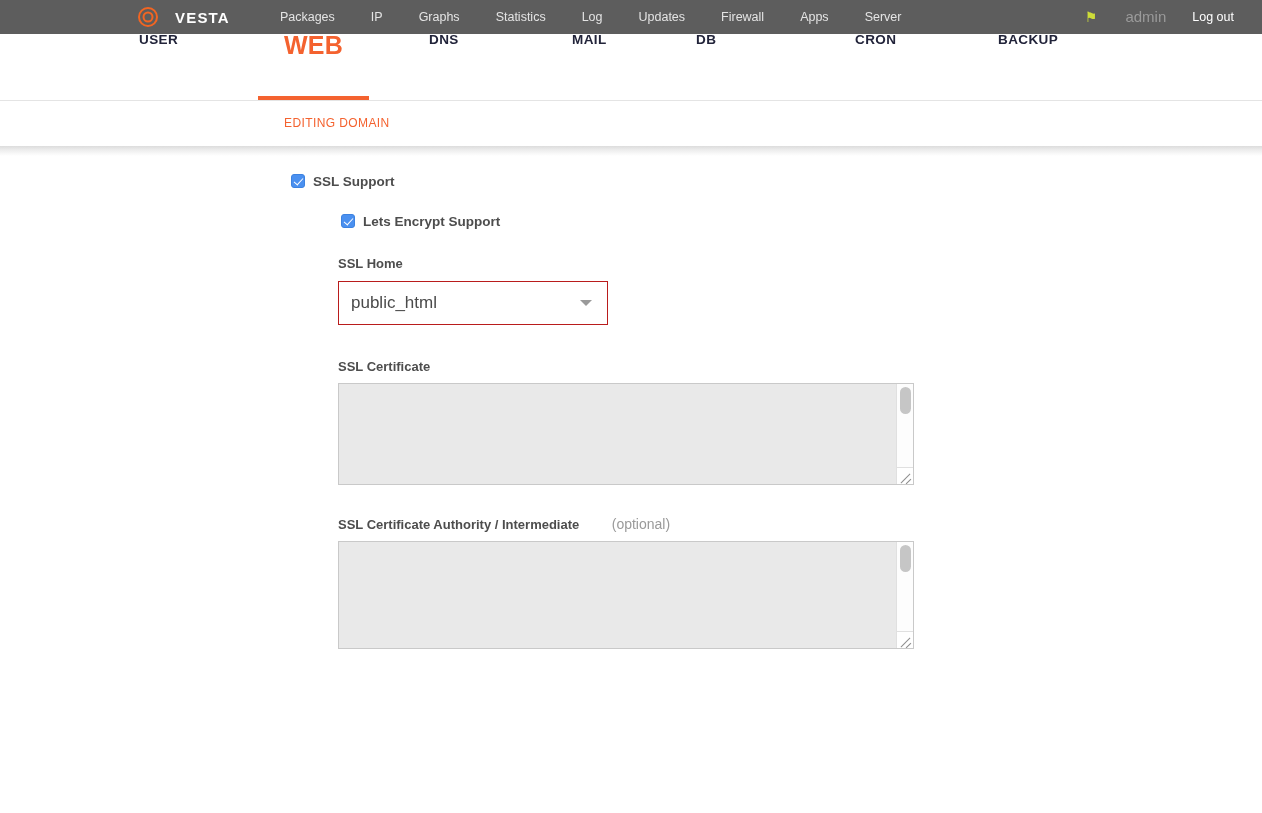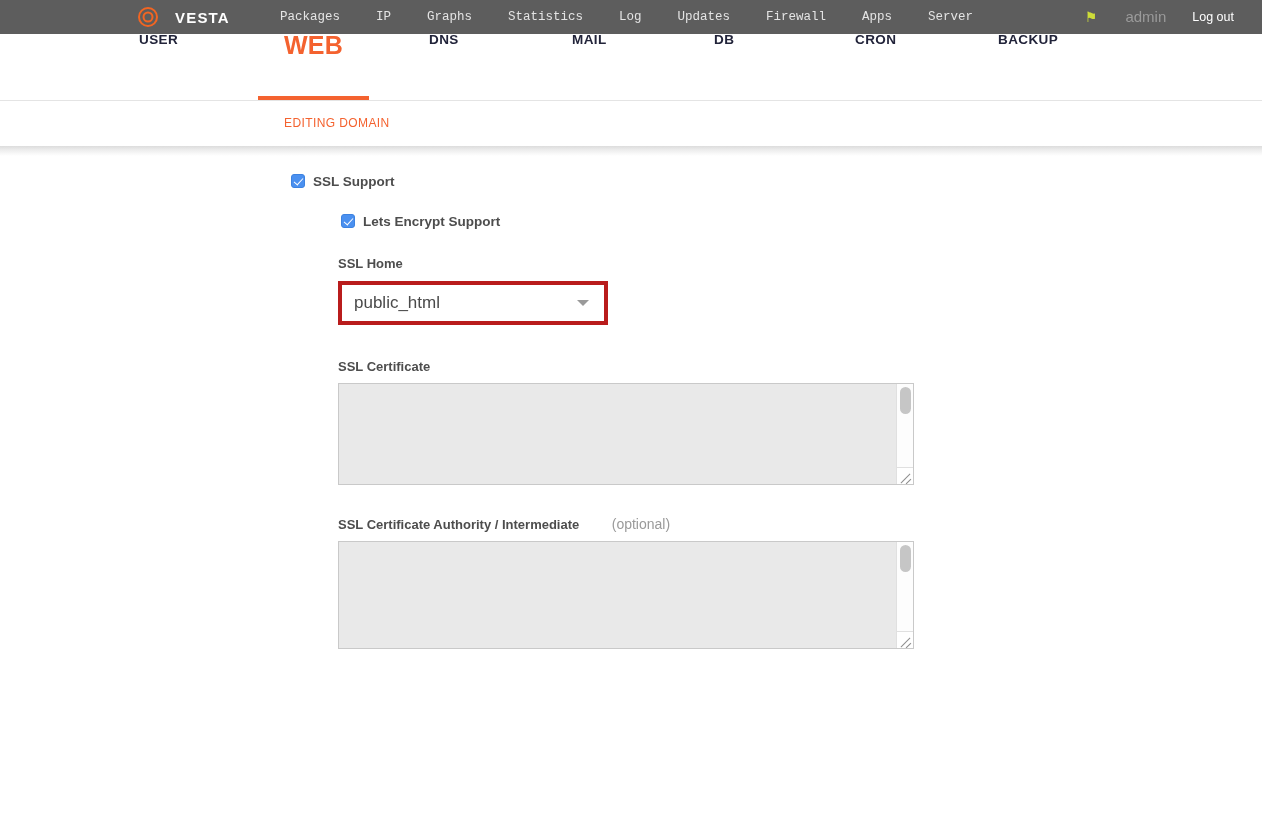--- a/index.html
+++ b/index.html
@@ -47,21 +47,20 @@
     color: #ffffff;
     font-size: 15px;
     font-weight: bold;
     letter-spacing: 1.2px;
     font-family: "Liberation Sans", sans-serif;
   }
 
   .topnav {
     display: flex;
     margin-left: 32px;
-    font-family: Liberation Mono, monospace;
   }
   .topnav a {
     color: #e4e4e4;
     font-size: 12.5px;
     text-decoration: none;
     padding: 0 18px;
     line-height: 34px;
     white-space: nowrap;
   }
 
@@ -215,21 +214,21 @@
     margin-left: 0;
     padding-left: 28px;
   }
 
   
   .select-wrap {
     position: relative;
     width: 270px;
     height: 44px;
     margin-top: 9px;
-    border: 4px solid #b91c1c;
+    border: 1px solid #b91c1c;
     background: #ffffff;
     cursor: pointer;
   }
   .select-value {
     position: absolute;
     left: 12px;
     top: 50%;
     transform: translateY(-50%);
     font-size: 17px;
     color: #4a4a4a;
@@ -342,21 +341,21 @@
   </div>
   <div class="tab active" style="left:284px">
     <span class="tab-label">WEB</span>
   </div>
   <div class="tab" style="left:429px">
     <span class="tab-label">DNS</span>
   </div>
   <div class="tab" style="left:572px">
     <span class="tab-label">MAIL</span>
   </div>
-  <div class="tab" style="left:714px">
+  <div class="tab" style="left:696px">
     <span class="tab-label">DB</span>
   </div>
   <div class="tab" style="left:855px">
     <span class="tab-label">CRON</span>
   </div>
   <div class="tab" style="left:998px">
     <span class="tab-label">BACKUP</span>
   </div>
 </div>
 

